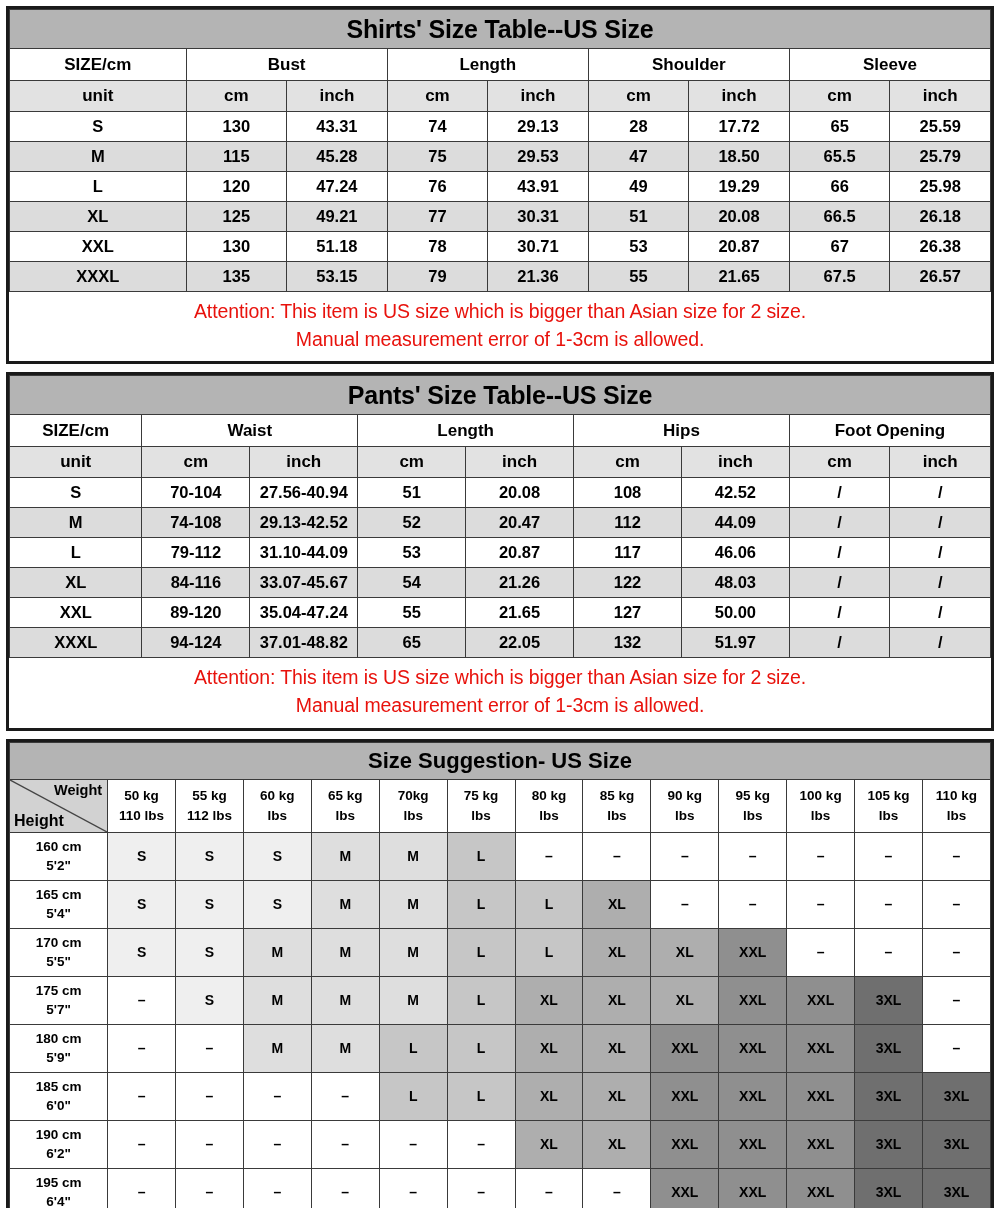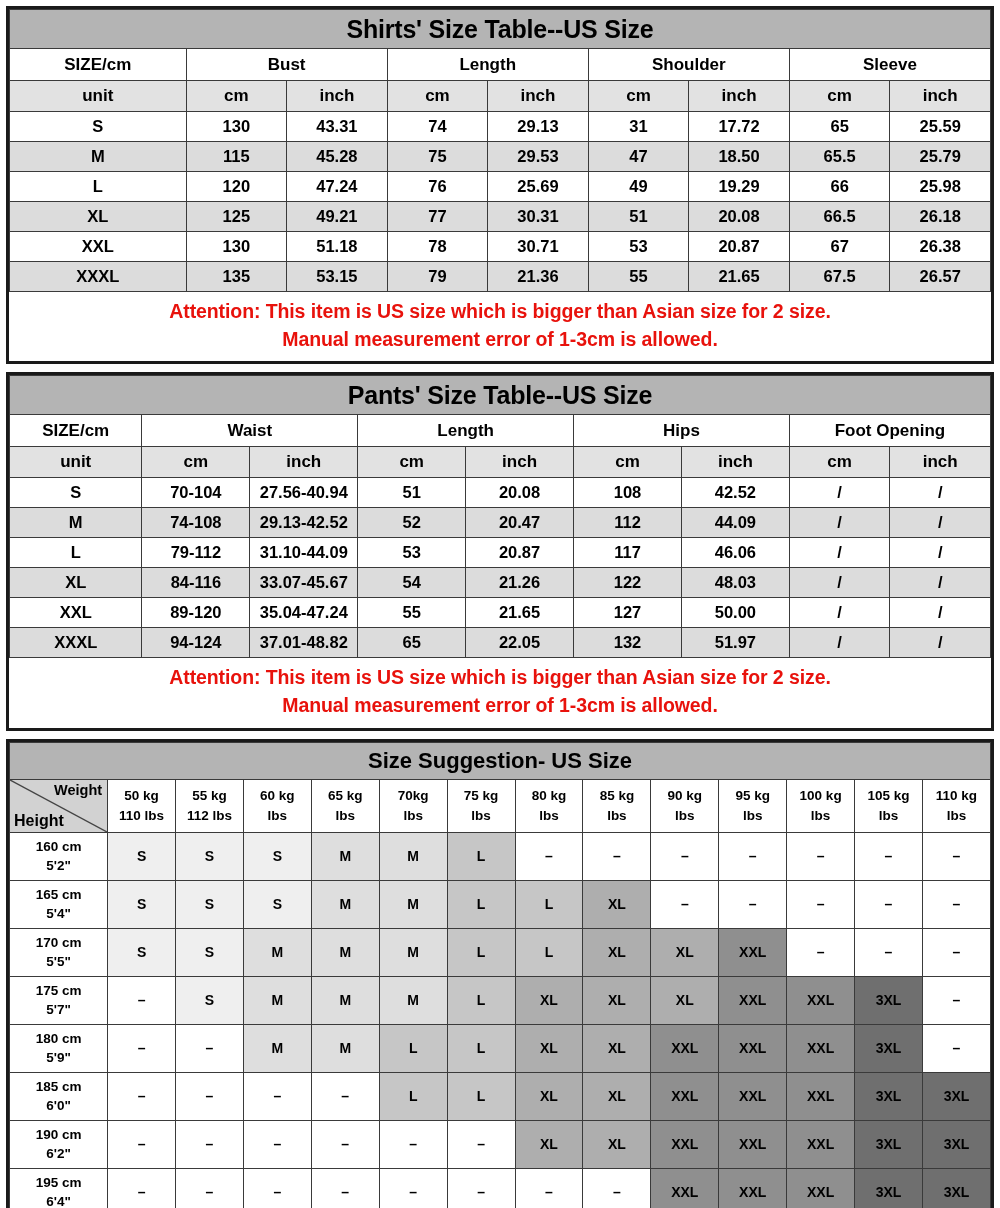--- a/index.html
+++ b/index.html
@@ -74,21 +74,21 @@
   .sz-row.even { background: #dcdcdc; }
 
   .attention {
     background: #ffffff;
     padding: 6px 0 8px 0;
     text-align: center;
   }
   .attention div {
     color: #e8120c;
     font-size: 19.5px;
-    font-weight: bold;
+    font-weight: normal;
     line-height: 1.42;
     letter-spacing: -0.1px;
   }
 
   
   .sugg-title {
     background: #b4b4b4;
     font-size: 22px;
     font-weight: bold;
     height: 36px;
@@ -194,42 +194,42 @@
           <td class="sz-unit">inch</td>
           <td class="sz-unit">cm</td>
           <td class="sz-unit">inch</td>
         </tr>
         <tr class="sz-row odd">
           <td>S</td>
           <td>130</td>
           <td>43.31</td>
           <td>74</td>
           <td>29.13</td>
-          <td>31</td>
+          <td>28</td>
           <td>17.72</td>
           <td>65</td>
           <td>25.59</td>
         </tr>
         <tr class="sz-row even">
           <td>M</td>
           <td>115</td>
           <td>45.28</td>
           <td>75</td>
           <td>29.53</td>
           <td>47</td>
           <td>18.50</td>
           <td>65.5</td>
           <td>25.79</td>
         </tr>
         <tr class="sz-row odd">
           <td>L</td>
           <td>120</td>
           <td>47.24</td>
           <td>76</td>
-          <td>25.69</td>
+          <td>43.91</td>
           <td>49</td>
           <td>19.29</td>
           <td>66</td>
           <td>25.98</td>
         </tr>
         <tr class="sz-row even">
           <td>XL</td>
           <td>125</td>
           <td>49.21</td>
           <td>77</td>

